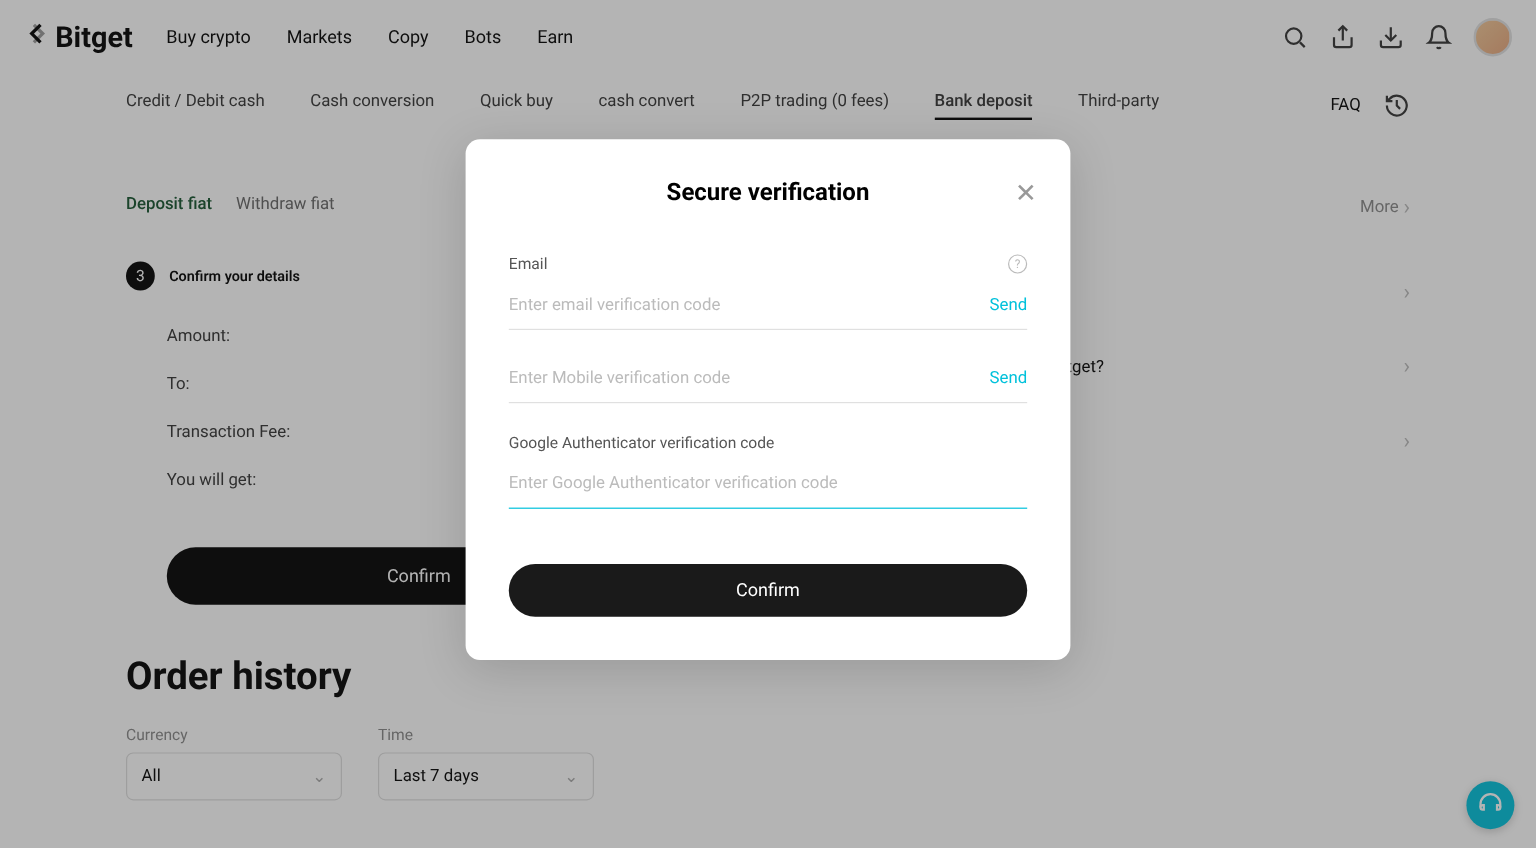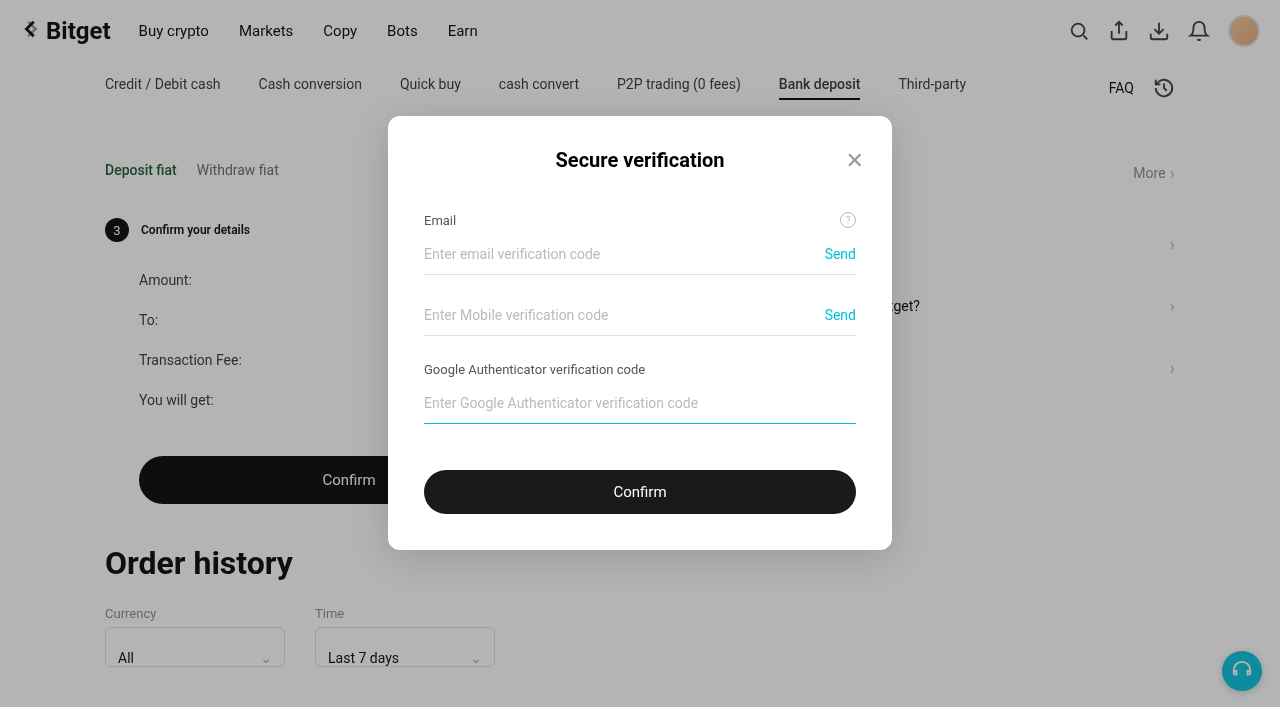--- a/index.html
+++ b/index.html
@@ -202,21 +202,21 @@
       font-size: 13px;
       color: #888;
     }
     .filter-select {
       width: 180px;
       height: 40px;
       border: 1px solid #ddd;
       border-radius: 6px;
       padding: 0 12px;
       display: flex;
-      align-items: flex-end;
+      align-items: center;
       justify-content: space-between;
       font-size: 14px;
       cursor: pointer;
     }
     
     .overlay {
       position: absolute;
       inset: 0;
       background: rgba(40, 40, 40, 0.35);
       display: flex;

